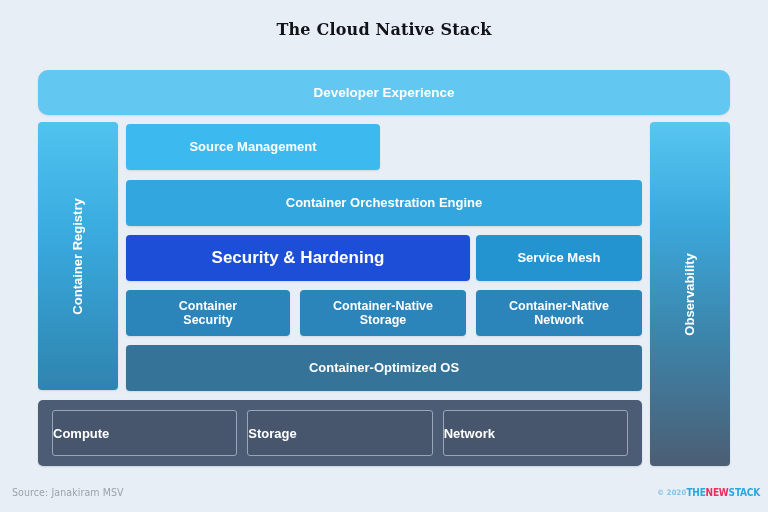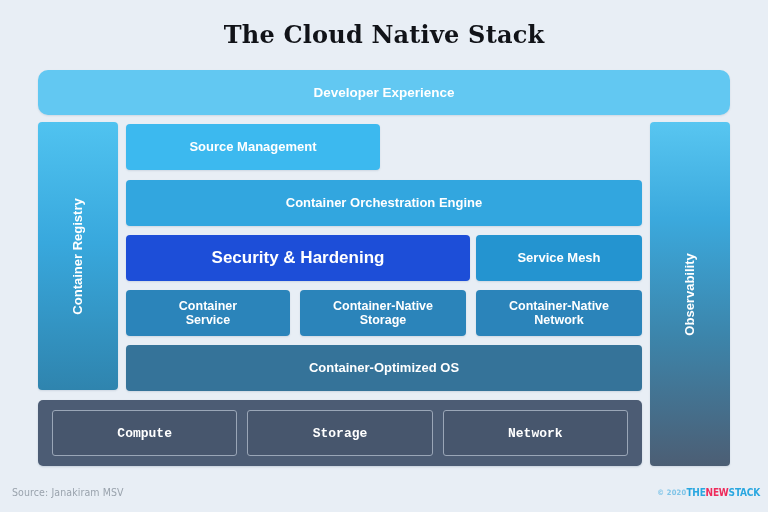--- a/index.html
+++ b/index.html
@@ -24,21 +24,21 @@
 
   
   #page-title {
     position: absolute;
     left: 0;
     top: 20px;
     width: 768px;
     text-align: center;
     font-family: "DejaVu Serif", "Liberation Serif", serif;
     font-weight: bold;
-    font-size: 24px;
+    font-size: 16px;
     letter-spacing: 0.2px;
     color: #111318;
   }
 
   
   .box {
     position: absolute;
     border-radius: 4px;
     color: #ffffff;
     font-weight: bold;
@@ -108,26 +108,26 @@
     box-shadow: 0 1px 2px rgba(40,70,100,0.18);
   }
   .infra-box {
     flex: 1 1 0;
     height: 46px;
     margin: 0 5px;
     border: 1px solid #9aa6b7;
     border-radius: 3px;
     background: #47566d;
     color: #ffffff;
-    font-family: Liberation Mono, monospace;
+    font-family: Liberation Sans, sans-serif;
     font-weight: bold;
     font-size: 13px;
     display: flex;
     align-items: center;
-    justify-content: center;
+    justify-content: flex-start;
     box-sizing: border-box;
   }
 
   
   #footer {
     position: absolute;
     left: 0; top: 486px;
     width: 768px;
     height: 24px;
   }
@@ -187,21 +187,21 @@
 
   <div class="box" id="security">
     <span class="lbl">Security &amp; Hardening</span>
   </div>
   <div class="box" id="mesh">
     <span class="lbl">Service Mesh</span>
   </div>
 
   <div class="box" id="runtime">
     <span class="lbl">Container
-Service</span>
+Security</span>
   </div>
   <div class="box" id="storage-native">
     <span class="lbl">Container-Native
 Storage</span>
   </div>
   <div class="box" id="network-native">
     <span class="lbl">Container-Native
 Network</span>
   </div>
 

